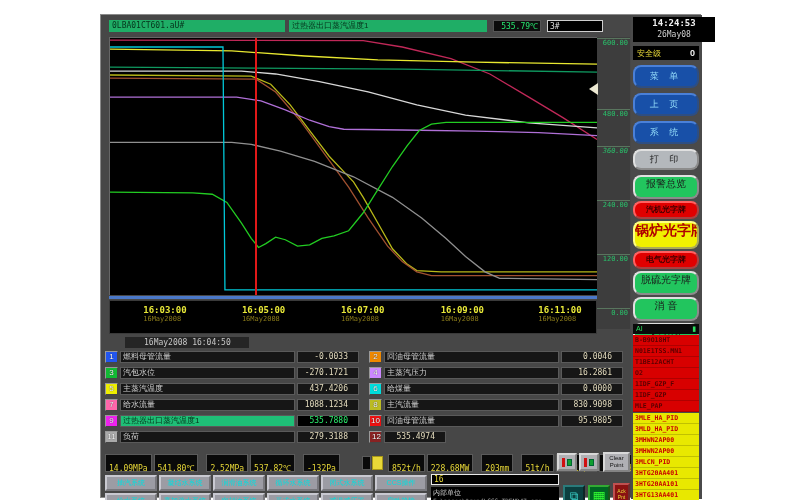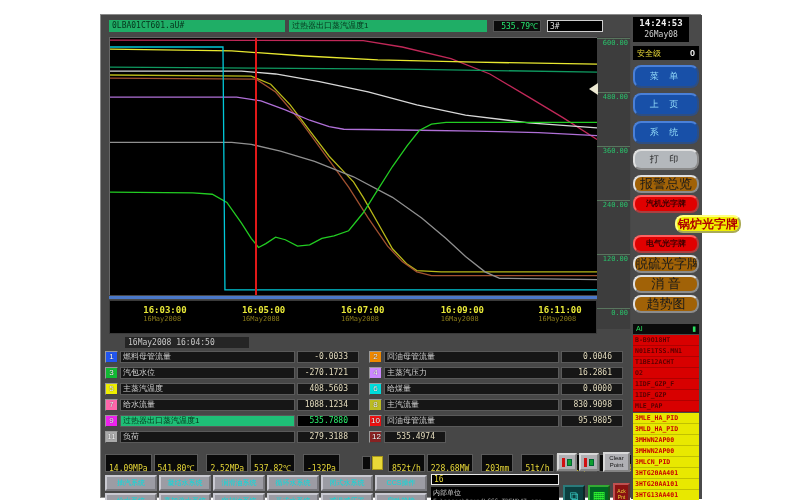--- a/index.html
+++ b/index.html
@@ -27,21 +27,21 @@
   .scale-label { position: absolute; left: 0; right: 0; border-top: 1px solid #59755e; color: #29c06a;
                  font-size: 7px; text-align: right; padding: 0 2px; font-family: "DejaVu Sans Mono", monospace; }
   .marker-tri { position: absolute; left: 488px; width: 0; height: 0;
                 border-right: 9px solid #ece8d2; border-top: 6px solid transparent; border-bottom: 6px solid transparent; }
   .blue-sep { position: absolute; left: 8px; top: 281px; width: 488px; height: 3px; background: #4a78c8; }
   .time-area { position: absolute; left: 8px; top: 285px; width: 488px; height: 34px; background: #000; border: 1px solid #3a3a3a; }
   .tick { position: absolute; top: 4px; transform: translateX(-50%); }
   .tick .t { color: #e8e838; font-size: 9px; font-weight: bold; font-family: "DejaVu Sans Mono", monospace; white-space: nowrap; }
   .tick .d { color: #8a7a1a; font-size: 7px; font-family: "DejaVu Sans Mono", monospace; white-space: nowrap; }
   .cursor-stamp { position: absolute; left: 24px; top: 322px; width: 124px; height: 11px; background: #252525;
-                  color: #c8c8c8; font-size: 8px; line-height: 11px; padding-left: 3px;
+                  color: #c8c8c8; font-size: 8px; line-height: 11px; padding-left: 19px;
                   font-family: "DejaVu Sans Mono", monospace; }
 
   
   .tcol { position: absolute; top: 336px; width: 254px; }
   .tcol-left { left: 4px; } .tcol-right { left: 268px; }
   .trow { position: relative; display: flex; align-items: center; height: 12px; margin-bottom: 4px; }
   .chip { width: 13px; height: 12px; border: 1px outset #999; color: #fff; font-size: 8px; line-height: 10px;
           text-align: center; text-shadow: 0 0 1px #000; flex: 0 0 13px; }
   .lbox { flex: 1 1 auto; height: 12px; background: #161616; border: 1px solid #5a5a5a; color: #cfcfcf;
           font-size: 8px; line-height: 10px; padding-left: 2px; margin-left: 2px; white-space: nowrap; overflow: hidden; }
@@ -76,39 +76,39 @@
   .infobox .l2 { color: #a8a8a8; font-size: 6px; line-height: 8px; font-family: "DejaVu Sans Mono", monospace; white-space: nowrap; }
   .net-icon { position: absolute; left: 462px; top: 470px; width: 22px; height: 22px; background: #0b3f3f;
               border: 2px outset #2a7a7a; color: #39d0c8; font-size: 12px; line-height: 18px; text-align: center; }
   .grid-icon { position: absolute; left: 487px; top: 470px; width: 22px; height: 22px; background: #062; border: 2px outset #3a3;
                color: #3f3; font-size: 14px; line-height: 18px; text-align: center; }
   .ack-btn { position: absolute; left: 512px; top: 468px; width: 17px; height: 24px; background: #8a1212;
              border: 2px outset #c05050; color: #e8d838; font-size: 5px; line-height: 6px; text-align: center; padding-top: 3px; }
 
   
   .sidebar { position: absolute; left: 530px; top: 0; width: 71px; height: 484px; background: #4a4a4a; }
-  .clockbox { position: absolute; left: 2px; top: 2px; width: 56px; height: 25px; background: #000; text-align: center; }
+  .clockbox { position: absolute; left: 2px; top: 2px; width: 82px; height: 25px; background: #000; text-align: center; }
   .clockbox .ct { color: #f0f0f0; font-size: 9px; font-weight: bold; line-height: 13px; font-family: "DejaVu Sans Mono", monospace; }
   .clockbox .cd { color: #d0d0d0; font-size: 8px; line-height: 10px; font-family: "DejaVu Sans Mono", monospace; }
   .secbox { position: absolute; left: 2px; top: 31px; width: 66px; height: 14px; background: #000;
             display: flex; justify-content: space-between; align-items: center; padding: 0 4px; }
   .secbox .sl { color: #e8d838; font-size: 8px; }
   .secbox .sv { color: #f0f0f0; font-size: 9px; font-weight: bold; }
   .sbtns { position: absolute; left: 2px; top: 50px; width: 66px; }
   .btn { width: 66px; text-align: center; overflow: hidden; white-space: nowrap; border-radius: 8px; }
   .btn.blue { height: 23px; margin-bottom: 5px; background: #1850a8; border: 2px outset #4a80d8;
               color: #90d8f8; font-size: 9px; line-height: 19px; letter-spacing: 4px; }
   .btn.gray-lg { height: 21px; margin: 2px 0 5px; background: #b4b8bc; border: 2px outset #e0e0e0;
                  color: #1a1a1a; font-size: 9px; line-height: 17px; letter-spacing: 4px; }
-  .btn.gray { height: 18px; margin-bottom: 2px; background: #a16207; border: 2px outset #e0e0e0;
-              color: #1a1a1a; font-size: 13px; line-height: 14px; }
+  .btn.gray { height: 24px; margin-bottom: 2px; background: #22c55e; border: 2px outset #e0e0e0;
+              color: #1a1a1a; font-size: 10px; line-height: 14px; }
   .btn.red { height: 18px; margin-bottom: 2px; background: #e00000; border: 2px outset #ff6060;
              color: #3a0000; font-size: 8px; line-height: 14px; font-weight: bold; }
-  .btn.yellow { height: 18px; margin-bottom: 2px; background: #f0f000; border: 2px outset #ffff80;
-                color: #b00000; font-size: 12px; line-height: 14px; font-weight: bold; margin-left: 42px; }
+  .btn.yellow { height: 28px; margin-bottom: 2px; background: #f0f000; border: 2px outset #ffff80;
+                color: #b00000; font-size: 14px; line-height: 14px; font-weight: bold; }
   .alarm-hd { position: absolute; left: 2px; top: 309px; width: 66px; height: 10px; background: #0a0a0a;
               color: #2ce060; font-size: 7px; line-height: 10px; padding: 0 3px; display: flex; justify-content: space-between; }
   .alist { position: absolute; left: 2px; width: 66px; }
   .alist-red { top: 320px; }
   .alist-yellow { top: 398px; }
   .aitem { height: 11px; font-size: 6.5px; line-height: 11px; padding-left: 2px; white-space: nowrap;
            overflow: hidden; font-family: "DejaVu Sans Mono", monospace; font-weight: bold; }
   .alist-red .aitem { background: #d80000; color: #5a0000; border-bottom: 1px solid #b00000; }
   .alist-yellow .aitem { background: #e8e800; color: #c80000; border-bottom: 1px solid #c0c000; }
 </style>
@@ -135,22 +135,22 @@
           <polyline points="0,40.6 25,40.6 29,41.4 35,44 42,48 50,54 58,62 64,70 69,78 73,85 77,91 80,93.5 100,94" fill="none" stroke="#909090" stroke-width="1.3" vector-effect="non-scaling-stroke"></polyline>
           <polyline points="0,60 17,60.3 21,60.8 24,64 27,72 29,78 30.5,81.5 32,80 34,77.5 36,78.5 38.5,81 41,80.5 43.5,78 46,77 49,75 52,68 55,59 58,50 61,42 63.5,36 66,33.5 69,32.8 100,32.8" fill="none" stroke="#22cc22" stroke-width="1.3" vector-effect="non-scaling-stroke"></polyline>
           <polyline points="0,3.5 23.2,3.5 23.6,98 100,98" fill="none" stroke="#00c8d8" stroke-width="1.3" vector-effect="non-scaling-stroke"></polyline>
         </svg>
       <div class="cursor-line" id="cursor-line" style="left: 29.7%;"></div>
     </div>
 
     <div class="scale-col">
 
     <div class="scale-label" style="top: 1px;">600.00</div>
-        <div class="scale-label" style="top: 55px;">480.00</div>
-        <div class="scale-label" style="top: 109px;">360.00</div>
+        <div class="scale-label" style="top: 72px;">480.00</div>
+        <div class="scale-label" style="top: 109px; font-style: italic;">360.00</div>
         <div class="scale-label" style="top: 163px;">240.00</div>
         <div class="scale-label" style="top: 217px;">120.00</div>
         <div class="scale-label" style="top: 271px;">0.00</div>
       </div>
     <div class="marker-tri" id="marker-tri" style="top: 68px;"></div>
 
     <div class="blue-sep"></div>
 
     <div class="time-area">
 
@@ -186,21 +186,21 @@
           <div class="vbox">-0.0033</div>
         </div>
         <div class="trow">
           <div class="chip" style="background: rgb(17, 187, 51);">3</div>
           <div class="lbox">汽包水位</div>
           <div class="vbox">-270.1721</div>
         </div>
         <div class="trow">
           <div class="chip" style="background: rgb(238, 238, 0);">5</div>
           <div class="lbox">主蒸汽温度</div>
-          <div class="vbox">408.5603</div>
+          <div class="vbox">437.4206</div>
         </div>
         <div class="trow">
           <div class="chip" style="background: rgb(255, 102, 170);">7</div>
           <div class="lbox">给水流量</div>
           <div class="vbox">1088.1234</div>
         </div>
         <div class="trow hl">
           <div class="chip" style="background: rgb(238, 34, 238);">9</div>
           <div class="lbox">过热器出口蒸汽温度1</div>
           <div class="vbox">535.7880</div>

